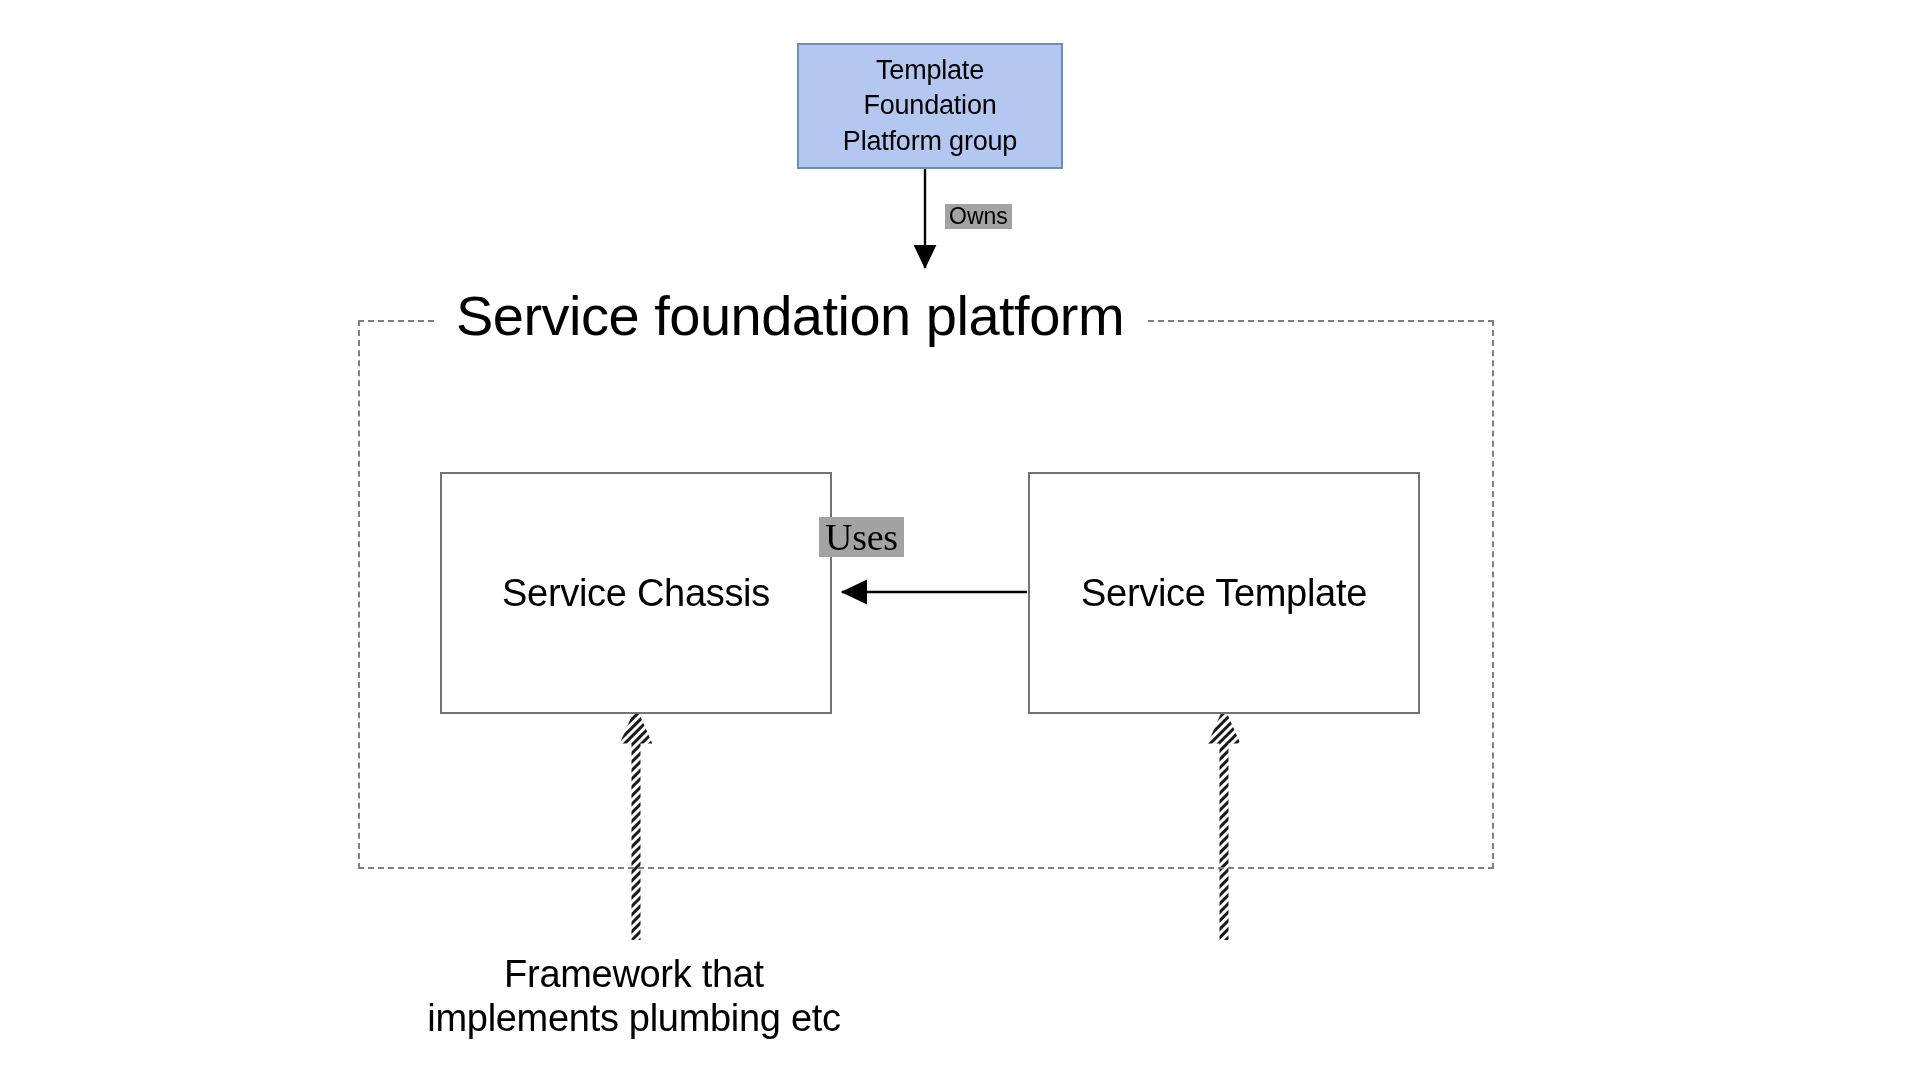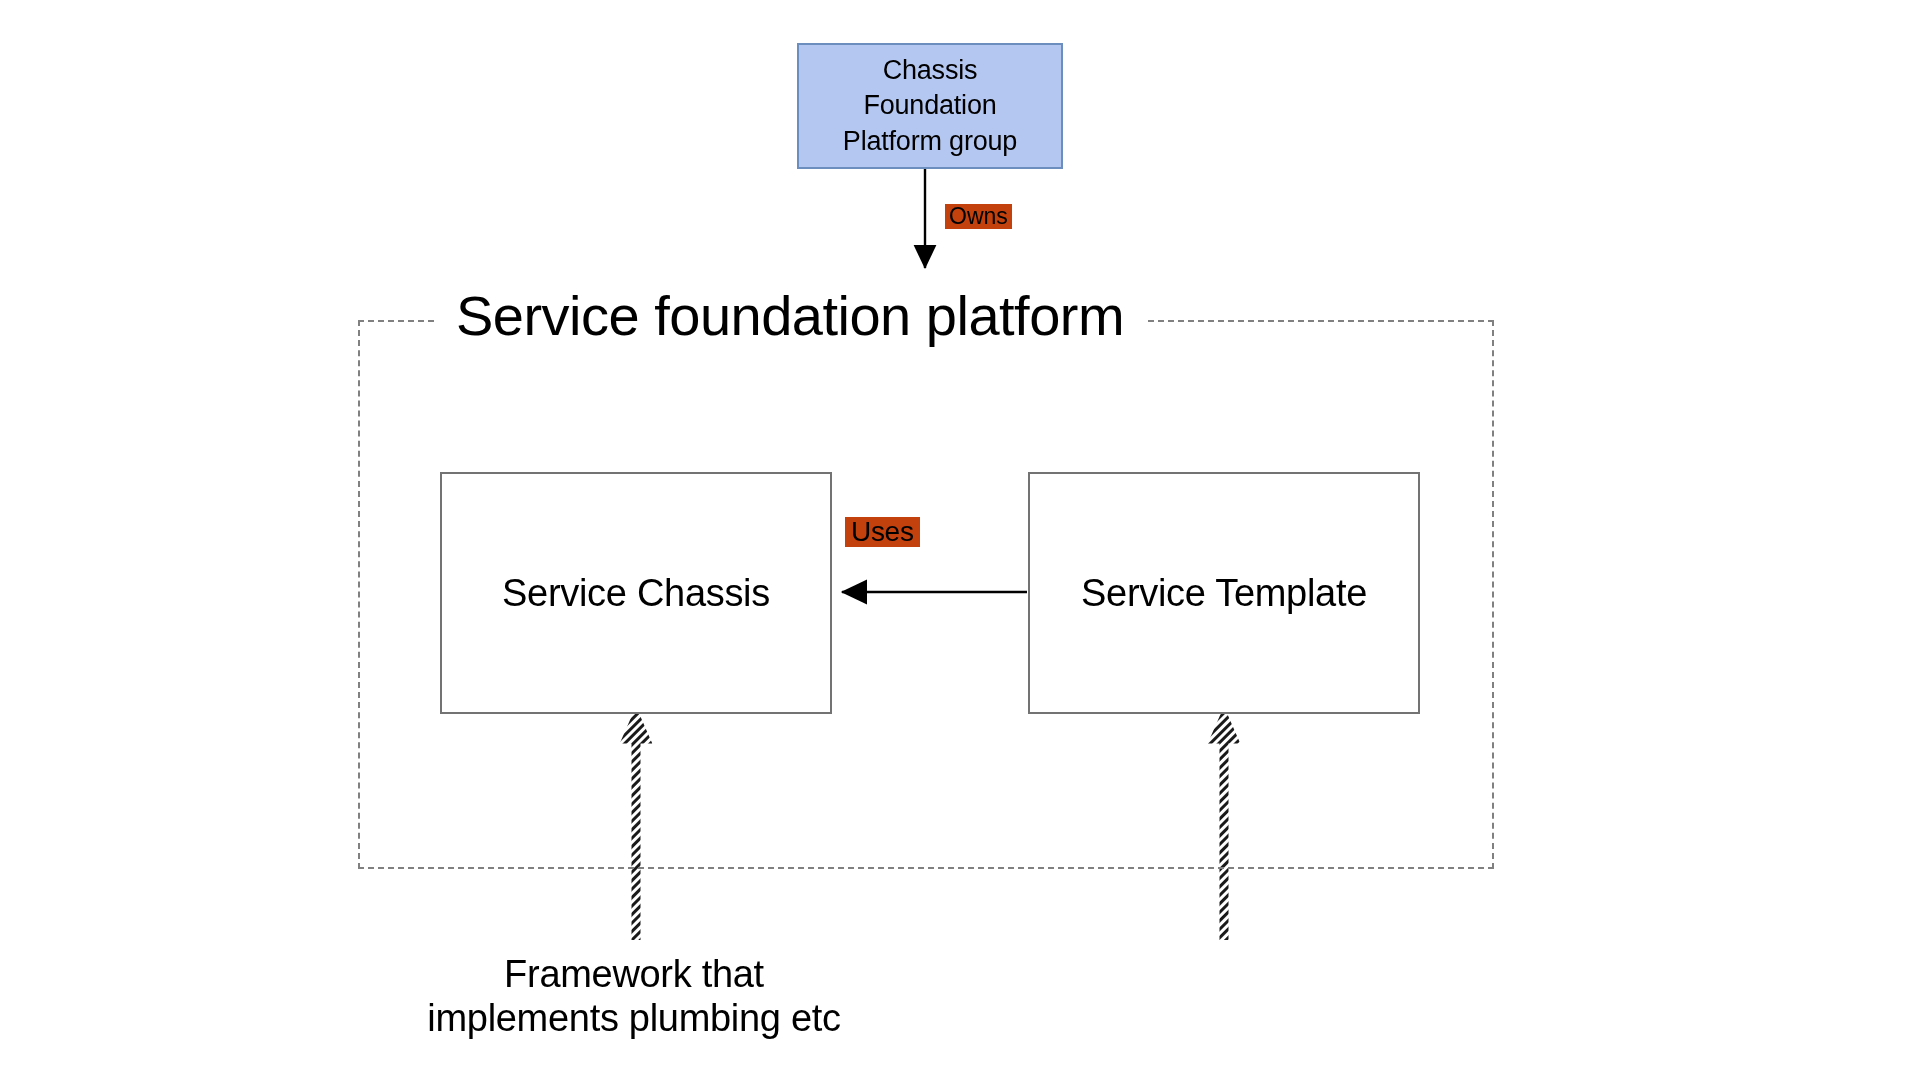--- a/index.html
+++ b/index.html
@@ -107,35 +107,36 @@
     top: 0;
     width: 1920px;
     height: 1080px;
     overflow: visible;
   }
 
   
   .edge-label {
     position: absolute;
     white-space: nowrap;
-    background: #c2410c;
+    background: #a3a3a3;
     line-height: 1;
   }
   #label-owns {
     left: 945px;
     top: 204px;
     font-size: 23px;
     padding: 1px 4px;
   }
   #label-uses {
-    left: 845px;
+    left: 819px;
     top: 517px;
-    font-size: 28px;
+    font-size: 38px;
     padding: 1px 6px;
     letter-spacing: -0.3px;
+    font-family: Liberation Serif, serif;
   }
 
   
   .caption {
     position: absolute;
     text-align: center;
     font-size: 38px;
     line-height: 1.16;
     letter-spacing: -0.3px;
     white-space: nowrap;
@@ -181,21 +182,21 @@
       <path d="M 636 710 L 650 742 L 622 742 z" fill="url(#hatch)" stroke="url(#hatch)" stroke-width="3" stroke-linejoin="miter"></path>
     </g>
 
     <g>
       <path d="M 1224 940 L 1224 736" stroke="url(#hatch)" stroke-width="9" fill="none"></path>
       <path d="M 1224 710 L 1238 742 L 1210 742 z" fill="url(#hatch)" stroke="url(#hatch)" stroke-width="3" stroke-linejoin="miter"></path>
     </g>
   </svg>
 
   <div class="owner-box">
-    <span class="line">Chassis</span>
+    <span class="line">Template</span>
     <span class="line">Foundation</span>
     <span class="line">Platform group</span>
   </div>
 
   <div class="edge-label" id="label-owns">Owns</div>
 
   <div class="platform-container"></div>
 
   <div class="platform-title">
     <span>Service foundation platform</span>

